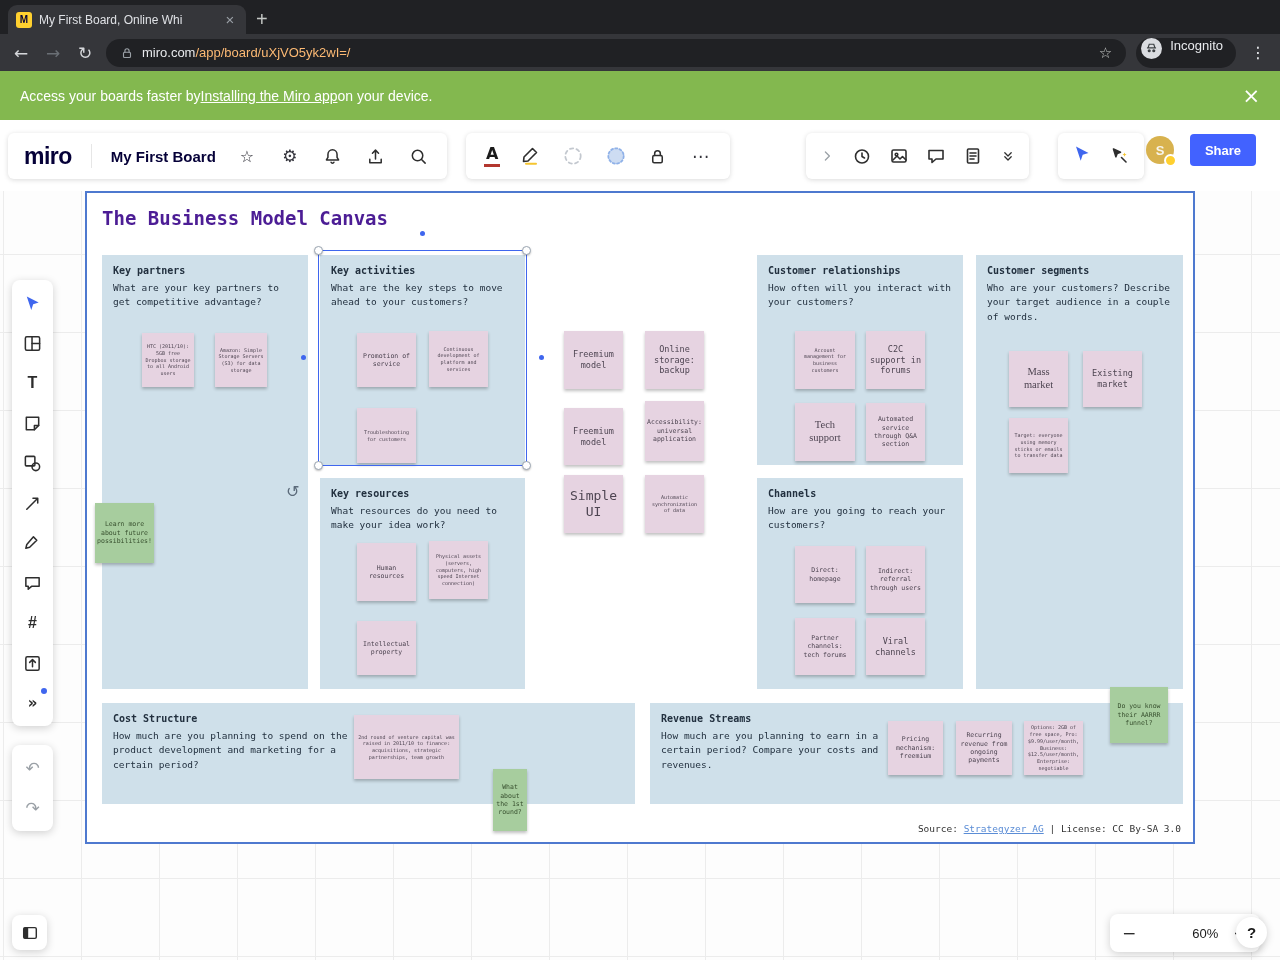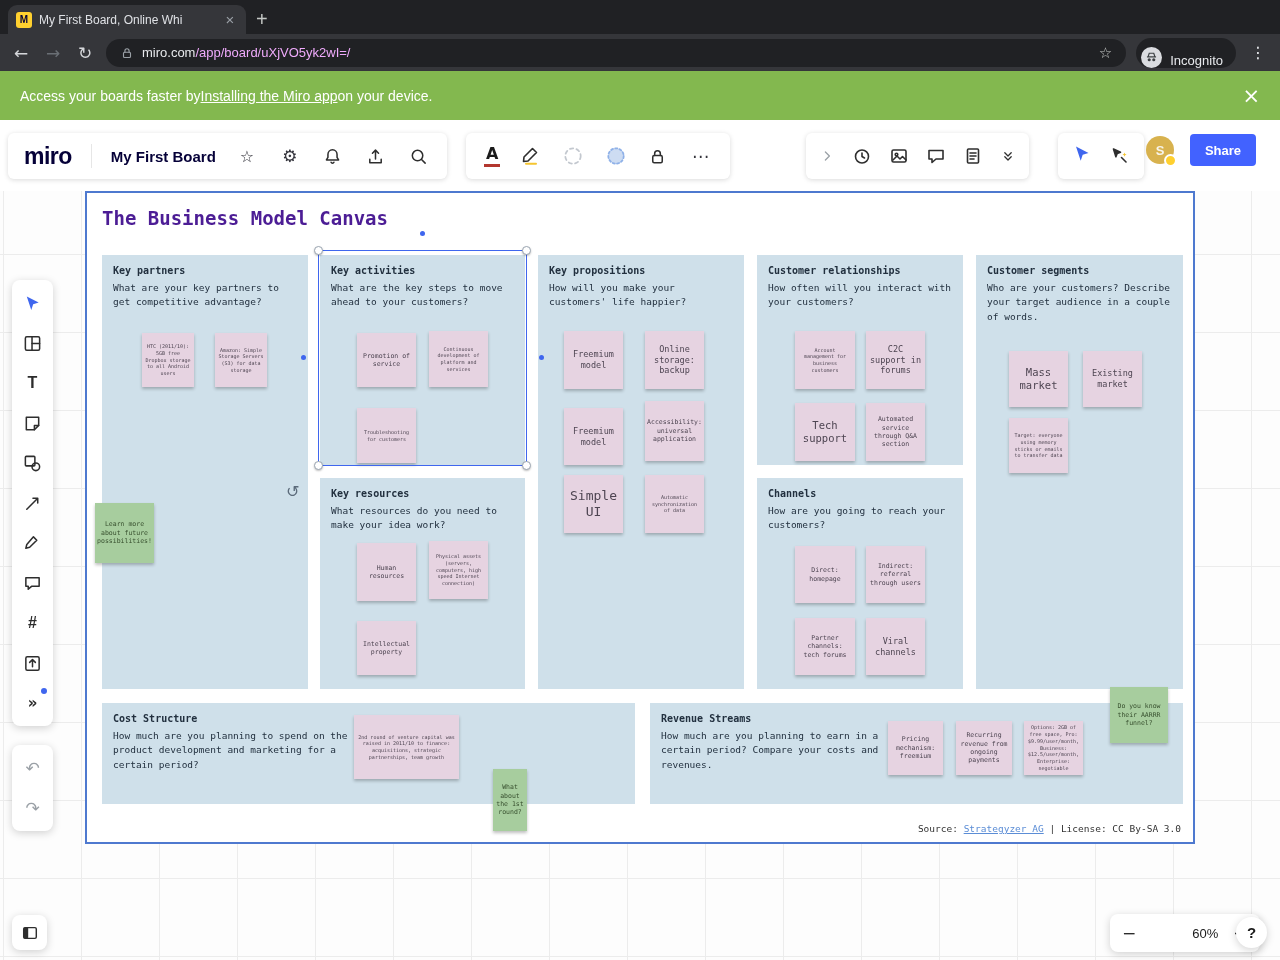--- a/index.html
+++ b/index.html
@@ -11,23 +11,23 @@
   .favicon { width:16px; height:16px; border-radius:3px; background:#ffd02f; color:#050038; font-size:10px; font-weight:bold; display:flex; align-items:center; justify-content:center; flex:none; }
   .tab-title { color:#dfe1e5; font-size:12px; white-space:nowrap; overflow:hidden; text-overflow:ellipsis; flex:1; }
   .tab-close { color:#9aa0a6; font-size:15px; width:16px; text-align:center; flex:none; }
   .newtab { color:#c4c7c5; font-size:20px; padding:0 10px; height:29px; display:flex; align-items:center; }
 
   .btoolbar { height:37px; background:#35363a; display:flex; align-items:center; padding:0 10px; gap:10px; }
   .nav-ic { color:#d5d7da; font-size:17px; width:22px; text-align:center; font-family:"DejaVu Sans",sans-serif; }
   .nav-ic.disabled { color:#6a6f75; }
   .urlbar { flex:1; height:28px; background:#202124; border-radius:14px; display:flex; align-items:center; padding:0 14px; gap:8px; font-size:13px; }
   .url-domain { color:#e8eaed; }
-  .url-path { color:#f0abfc;text-align:right; }
+  .url-path { color:#fdba74;text-align:right; }
   .url-star { margin-left:auto; color:#c4c7c5; font-family:"DejaVu Sans",sans-serif; font-size:15px; }
-  .incog { display:flex; align-items:flex-end; gap:8px; background:#202124; border-radius:15px; height:30px; padding:0 13px 0 5px; color:#e8eaed; font-size:13px; }
+  .incog { display:flex; align-items:flex-start; gap:8px; background:#202124; border-radius:15px; height:30px; padding:0 13px 0 5px; color:#e8eaed; font-size:13px; }
   .incog-ic { width:21px; height:21px; border-radius:50%; background:#dadce0; display:flex; align-items:center; justify-content:center; }
   .menu-dots { color:#e8eaed; font-size:16px; padding:0 4px; font-family:"DejaVu Sans",sans-serif; }
 
   .banner { height:49px; background:#83b84f; color:#fff; display:flex; align-items:center; padding:0 20px; font-size:14px; }
   .banner .link { text-decoration:underline; }
   .banner-close { margin-left:auto; font-size:21px; color:#fff; font-family:"DejaVu Sans",sans-serif; }
 
   
   .app-header { position:relative; height:71px; background:#fff; }
   .panel { position:absolute; top:13px; height:46px; background:#fff; border-radius:6px; box-shadow:0 1px 5px rgba(0,0,0,.15); display:flex; align-items:center; }
@@ -55,21 +55,21 @@
   .sec-title { font-size:10px; font-weight:bold; margin-bottom:5px; }
   .sec-desc { font-size:9.5px; line-height:1.5; }
   .sec-desc.narrow { max-width:240px; }
 
   .note { position:absolute; display:flex; align-items:center; justify-content:center; text-align:center; padding:3px; font-family:"DejaVu Sans Mono",monospace; box-shadow:0 2px 3px rgba(0,0,0,.25); overflow:hidden; }
   .pink  { background:#e6d3e1; color:#4e4552; }
   .green { background:#a7cd9e; color:#374f2e; }
   .xs { font-size:5px;   line-height:1.35; }
   .s  { font-size:6.5px; line-height:1.3; }
   .m  { font-size:8.5px; line-height:1.25; }
-  .l  { font-size:10.5px;line-height:1.2; }
+  .l  { font-size:10.5px;line-height:1.2;font-family:Liberation Serif, serif; }
   .xl { font-size:13px;  line-height:1.2; }
 
   .selection { position:absolute; left:231px; top:57px; width:209px; height:216px; border:1.5px solid #3f66ee; }
   .hdl { position:absolute; width:9px; height:9px; border-radius:50%; background:#fff; border:1px solid #9aa5b1; box-shadow:0 1px 2px rgba(0,0,0,.25); }
   .tl{left:-5px;top:-5px} .tr{right:-5px;top:-5px} .bl{left:-5px;bottom:-5px} .br{right:-5px;bottom:-5px}
   .dot { position:absolute; width:5px; height:5px; border-radius:50%; background:#3f66ee; }
   .dl { left:-18px; top:50%; margin-top:-3px; }
   .dr { right:-18px; top:50%; margin-top:-3px; }
   .dt { left:50%; top:-20px; margin-left:-3px; }
   .rotate { position:absolute; left:-33px; bottom:-36px; font-size:16px; color:#5b6a7a; font-family:"DejaVu Sans",sans-serif; }
@@ -266,24 +266,20 @@
       <div class="sec-desc">What are your key partners to get competitive advantage?</div>
     </div>
     <div class="section" style="left:233px;top:62px;width:205px;height:210px">
       <div class="sec-title">Key activities</div>
       <div class="sec-desc">What are the key steps to move ahead to your customers?</div>
     </div>
     <div class="section" style="left:233px;top:285px;width:205px;height:211px">
       <div class="sec-title">Key resources</div>
       <div class="sec-desc">What resources do you need to make your idea work?</div>
     </div>
-    <div class="section" style="left:451px;top:62px;width:206px;height:434px">
-      <div class="sec-title">Key propositions</div>
-      <div class="sec-desc" style="max-width:180px">How will you make your customers' life happier?</div>
-    </div>
     <div class="section" style="left:670px;top:62px;width:206px;height:210px">
       <div class="sec-title">Customer relationships</div>
       <div class="sec-desc">How often will you interact with your customers?</div>
     </div>
     <div class="section" style="left:670px;top:285px;width:206px;height:211px">
       <div class="sec-title">Channels</div>
       <div class="sec-desc">How are you going to reach your customers?</div>
     </div>
     <div class="section" style="left:889px;top:62px;width:207px;height:434px">
       <div class="sec-title">Customer segments</div>
@@ -316,21 +312,21 @@
     <div class="note pink s" style="left:558px;top:208px;width:59px;height:60px">Accessibility: universal application</div>
     <div class="note pink xl" style="left:477px;top:282px;width:59px;height:58px">Simple UI</div>
     <div class="note pink xs" style="left:558px;top:282px;width:59px;height:58px">Automatic synchronization of data</div>
 
     <div class="note pink xs" style="left:708px;top:138px;width:60px;height:58px">Account management for business customers</div>
     <div class="note pink m" style="left:779px;top:138px;width:59px;height:58px">C2C support in forums</div>
     <div class="note pink l" style="left:708px;top:210px;width:60px;height:58px">Tech support</div>
     <div class="note pink s" style="left:779px;top:210px;width:59px;height:58px">Automated service through Q&amp;A section</div>
 
     <div class="note pink s" style="left:708px;top:353px;width:60px;height:57px">Direct: homepage</div>
-    <div class="note pink s" style="left:779px;top:353px;width:59px;height:57px">Indirect: referral through users</div>
+    <div class="note pink s" style="left:779px;top:353px;width:59px;height:67px">Indirect: referral through users</div>
     <div class="note pink s" style="left:708px;top:425px;width:60px;height:57px">Partner channels: tech forums</div>
     <div class="note pink m" style="left:779px;top:425px;width:59px;height:57px">Viral channels</div>
 
     <div class="note pink l" style="left:922px;top:158px;width:59px;height:56px">Mass market</div>
     <div class="note pink m" style="left:996px;top:158px;width:59px;height:56px">Existing market</div>
     <div class="note pink xs" style="left:922px;top:225px;width:59px;height:55px">Target: everyone using memory sticks or emails to transfer data</div>
     <div class="note green s" style="left:1023px;top:494px;width:58px;height:56px">Do you know their AARRR funnel?</div>
 
     <div class="note pink xs" style="left:267px;top:522px;width:105px;height:64px">2nd round of venture capital was raised in 2011/10 to finance: acquisitions, strategic partnerships, team growth</div>
     <div class="note green s" style="left:406px;top:576px;width:34px;height:62px">What about the 1st round?</div>

